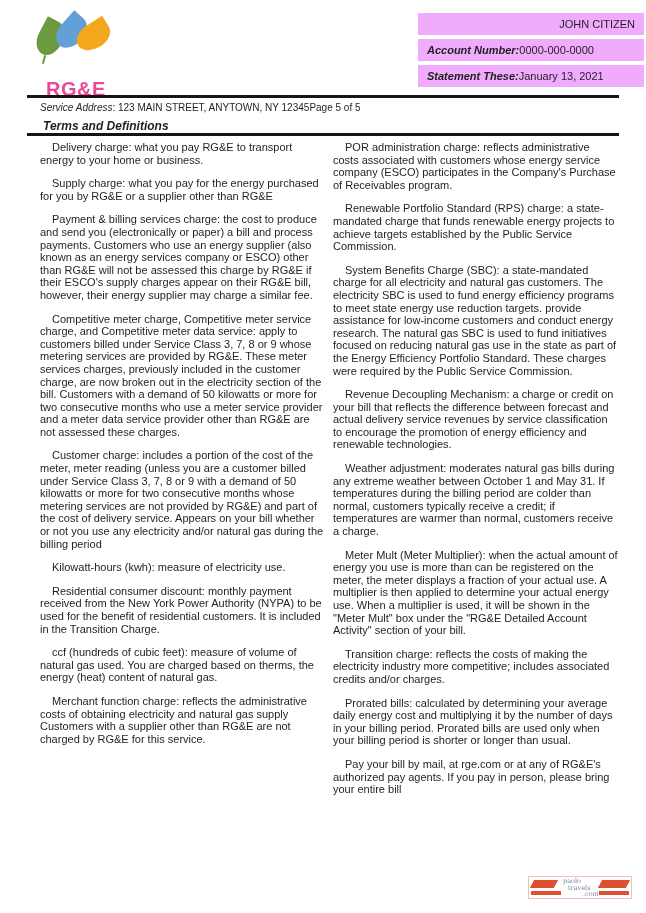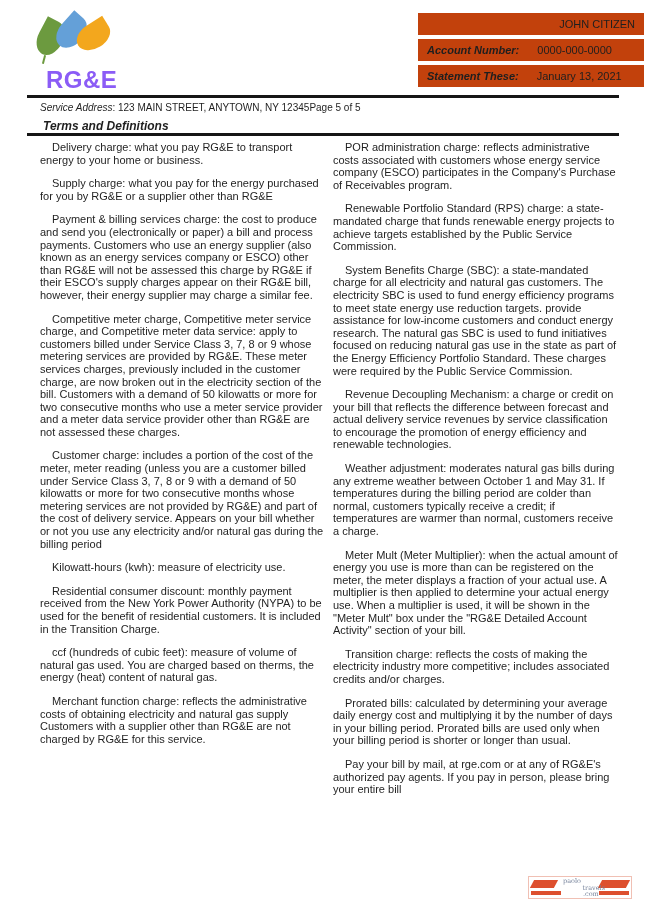--- a/index.html
+++ b/index.html
@@ -10,29 +10,29 @@
   }
 
   
   .logo { position:absolute; top:10px; left:36px; }
   .drops { position:relative; width:92px; height:48px; }
   .drop { position:absolute; width:25px; height:36px; border-radius:0 50% 50% 50%; }
   .drop.green  { left:2px;  top:10px; background:#6c9a3f; transform:rotate(28deg); }
   .drop.blue   { left:23px; top:4px;  background:#64a0d8; transform:rotate(42deg); }
   .drop.orange { left:45px; top:8px;  background:#f3a71d; transform:rotate(58deg); }
   .stem { position:absolute; left:7px; top:45px; width:2px; height:9px; background:#6c9a3f; transform:rotate(14deg); }
-  .logo-text { margin:8px 0 0 10px; font-size:24px; font-weight:bold; color:#8b5cf6; letter-spacing:0.5px; }
+  .logo-text { margin:20px 0 0 10px; font-size:20px; font-weight:bold; color:#ec4899; letter-spacing:0.5px; }
 
   .header-right { position:absolute; top:13px; left:418px; width:226px; font-size:11px; }
   .info-row {
-    background:#c2410c; height:22px; margin-bottom:4px;
+    background:#f0abfc; height:22px; margin-bottom:4px;
     display:flex; align-items:center; padding:0 9px; box-sizing:border-box;
   }
   .info-row.name-row { justify-content:flex-end; }
-  .info-row .lbl { font-weight:bold; font-style:italic; margin-right:18px; white-space:nowrap; }
+  .info-row .lbl { font-weight:bold; font-style:italic; margin-right:0; white-space:nowrap; }
   .info-row .val { white-space:nowrap; }
 
   
   .rule { position:absolute; left:27px; width:592px; height:3px; background:#151515; }
   .rule.r1 { top:95px; }
   .rule.r2 { top:133px; }
 
   .addr-row {
     position:absolute; top:102px; left:40px; width:578px;
     display:flex; justify-content:flex-start; font-size:10px;
@@ -62,21 +62,21 @@
   .wm-lt { left:3px;  top:3px;  width:24px; height:8px; transform:skewX(-28deg); }
   .wm-lb { left:2px;  top:14px; width:30px; height:4px; }
   .wm-rt { right:3px; top:3px;  width:28px; height:8px; transform:skewX(-28deg); }
   .wm-rb { right:2px; top:14px; width:30px; height:4px; }
   .wm-text {
     position:absolute; left:30px; top:1px; width:46px;
     font-family:"DejaVu Serif","Liberation Serif",serif;
     font-size:6.5px; line-height:6.5px; color:#76839b;
   }
   .wm-text .l1 { margin-left:4px; }
-  .wm-text .l2 { margin-left:9px;text-align:right; }
+  .wm-text .l2 { margin-left:9px; }
   .wm-text .l3 { margin-left:24px; }
 </style>
 </head>
 <body>
 
 <div class="page">
 
   <div class="logo">
     <div class="drops">
       <div class="drop green"></div>

